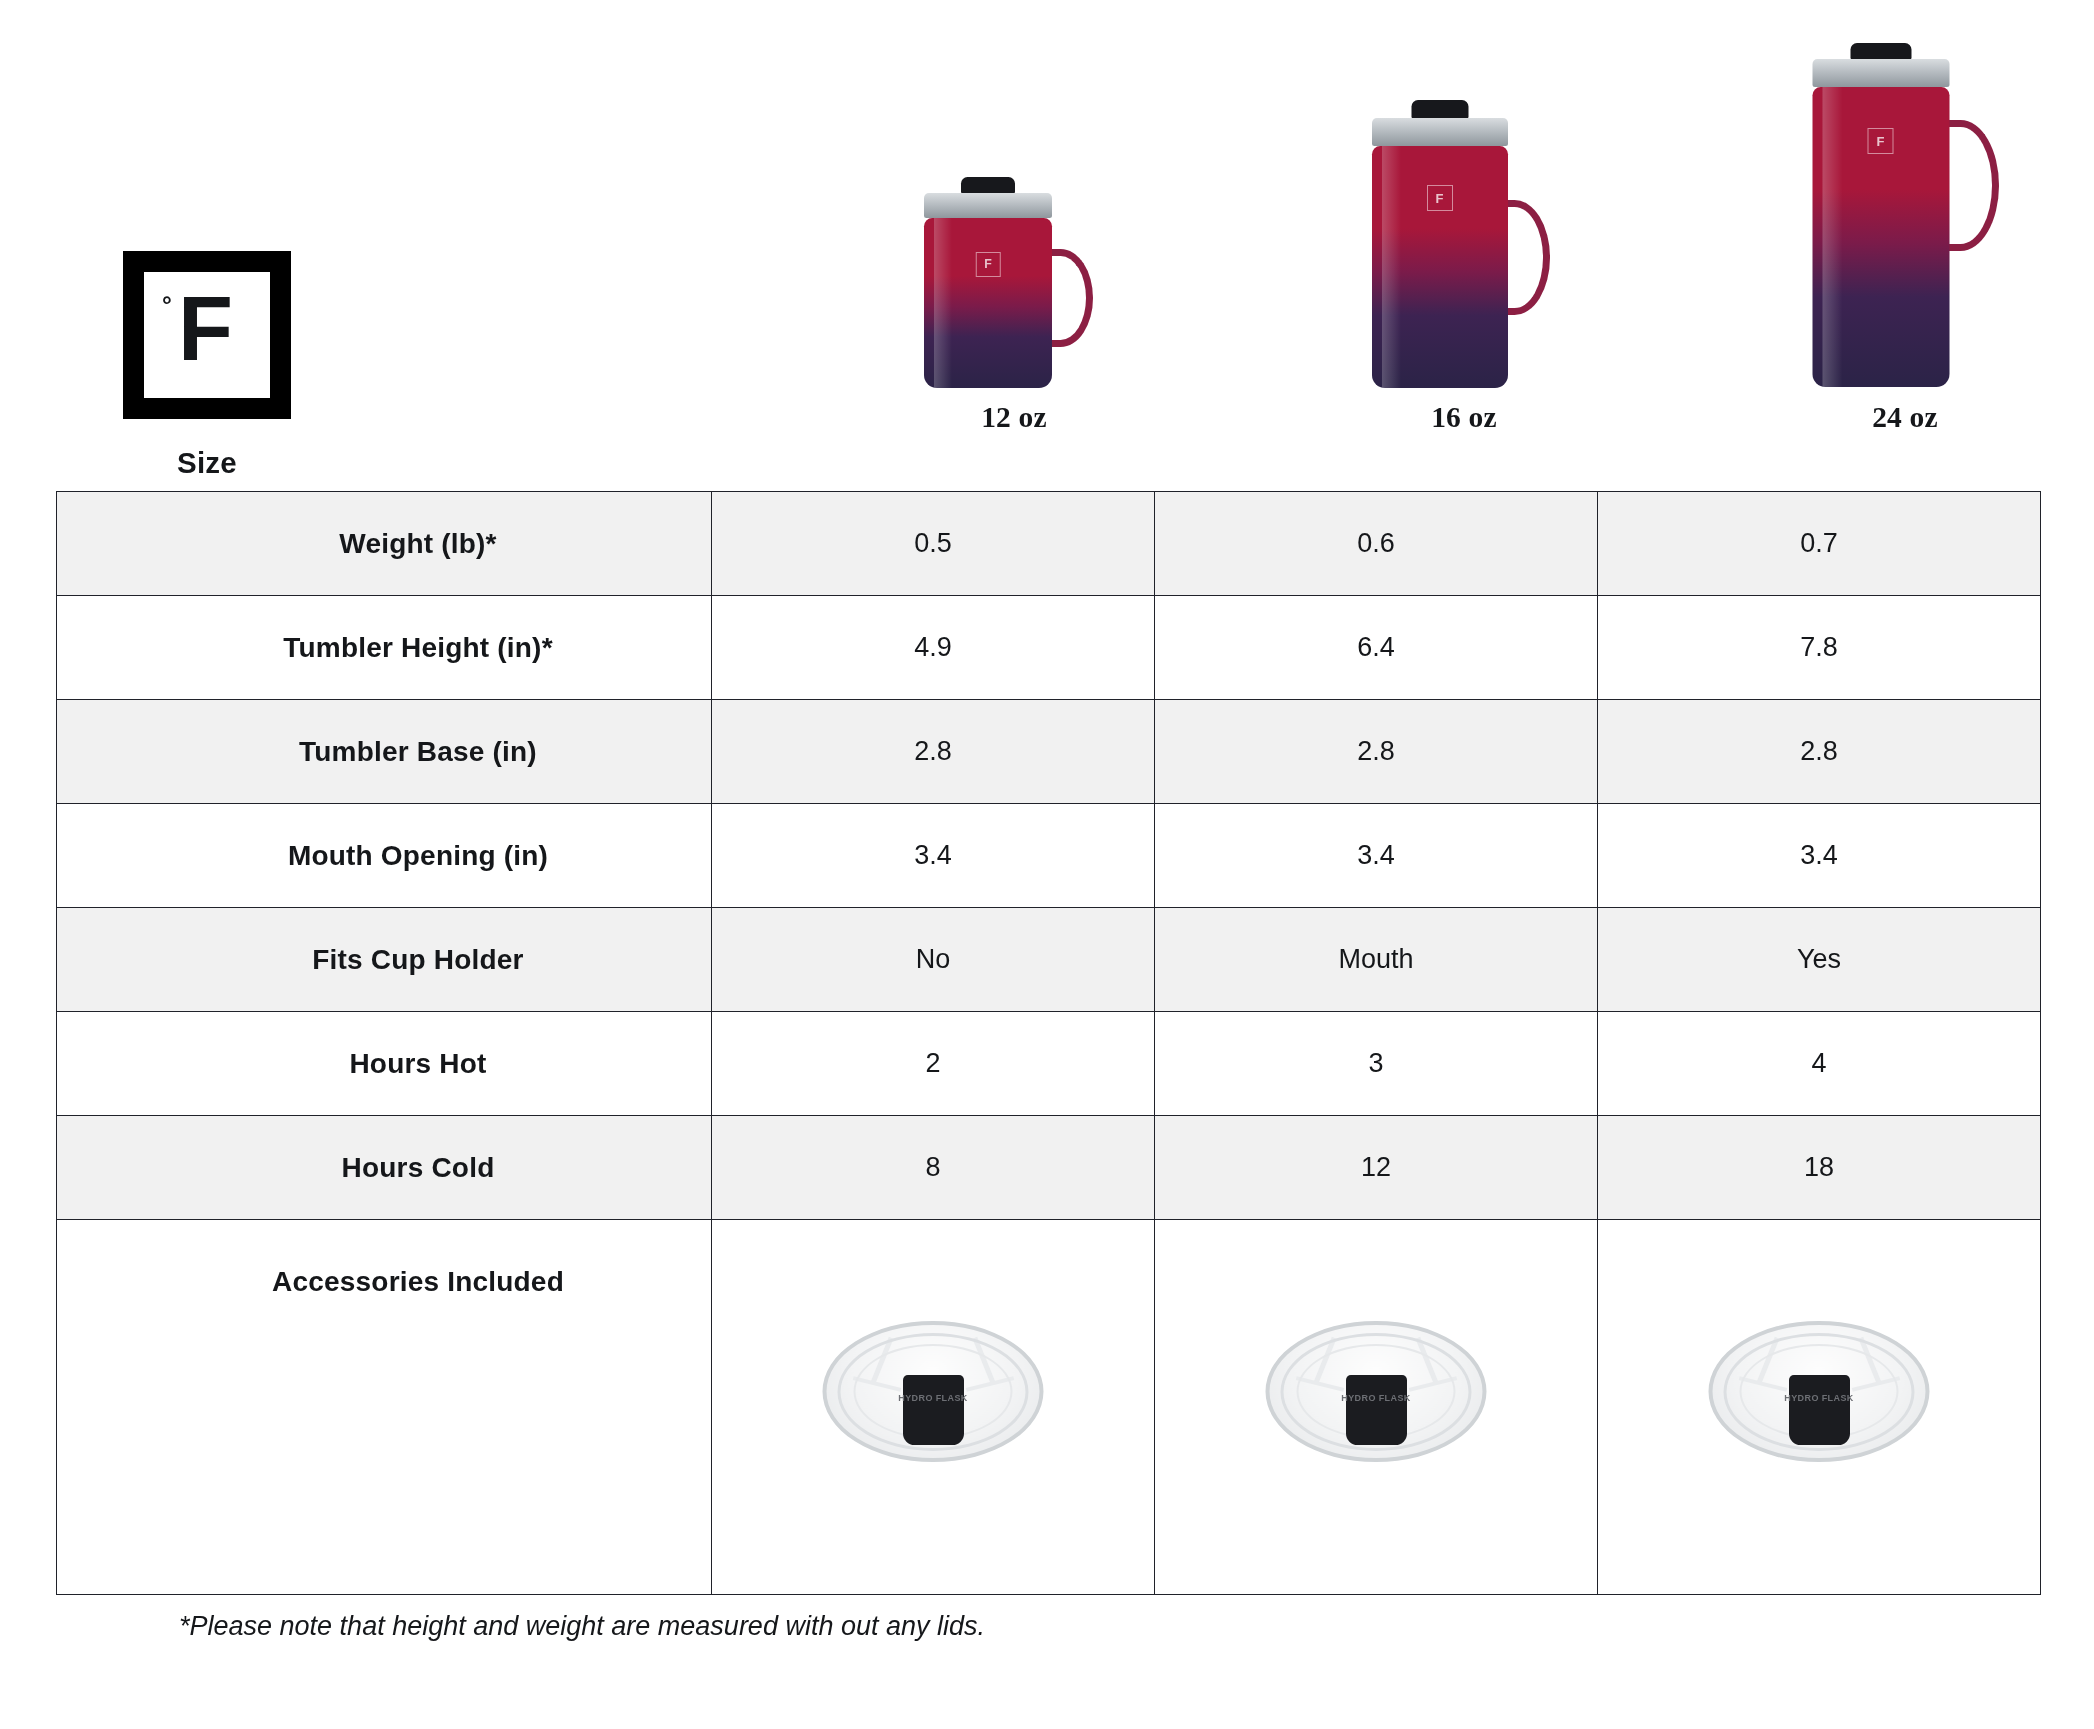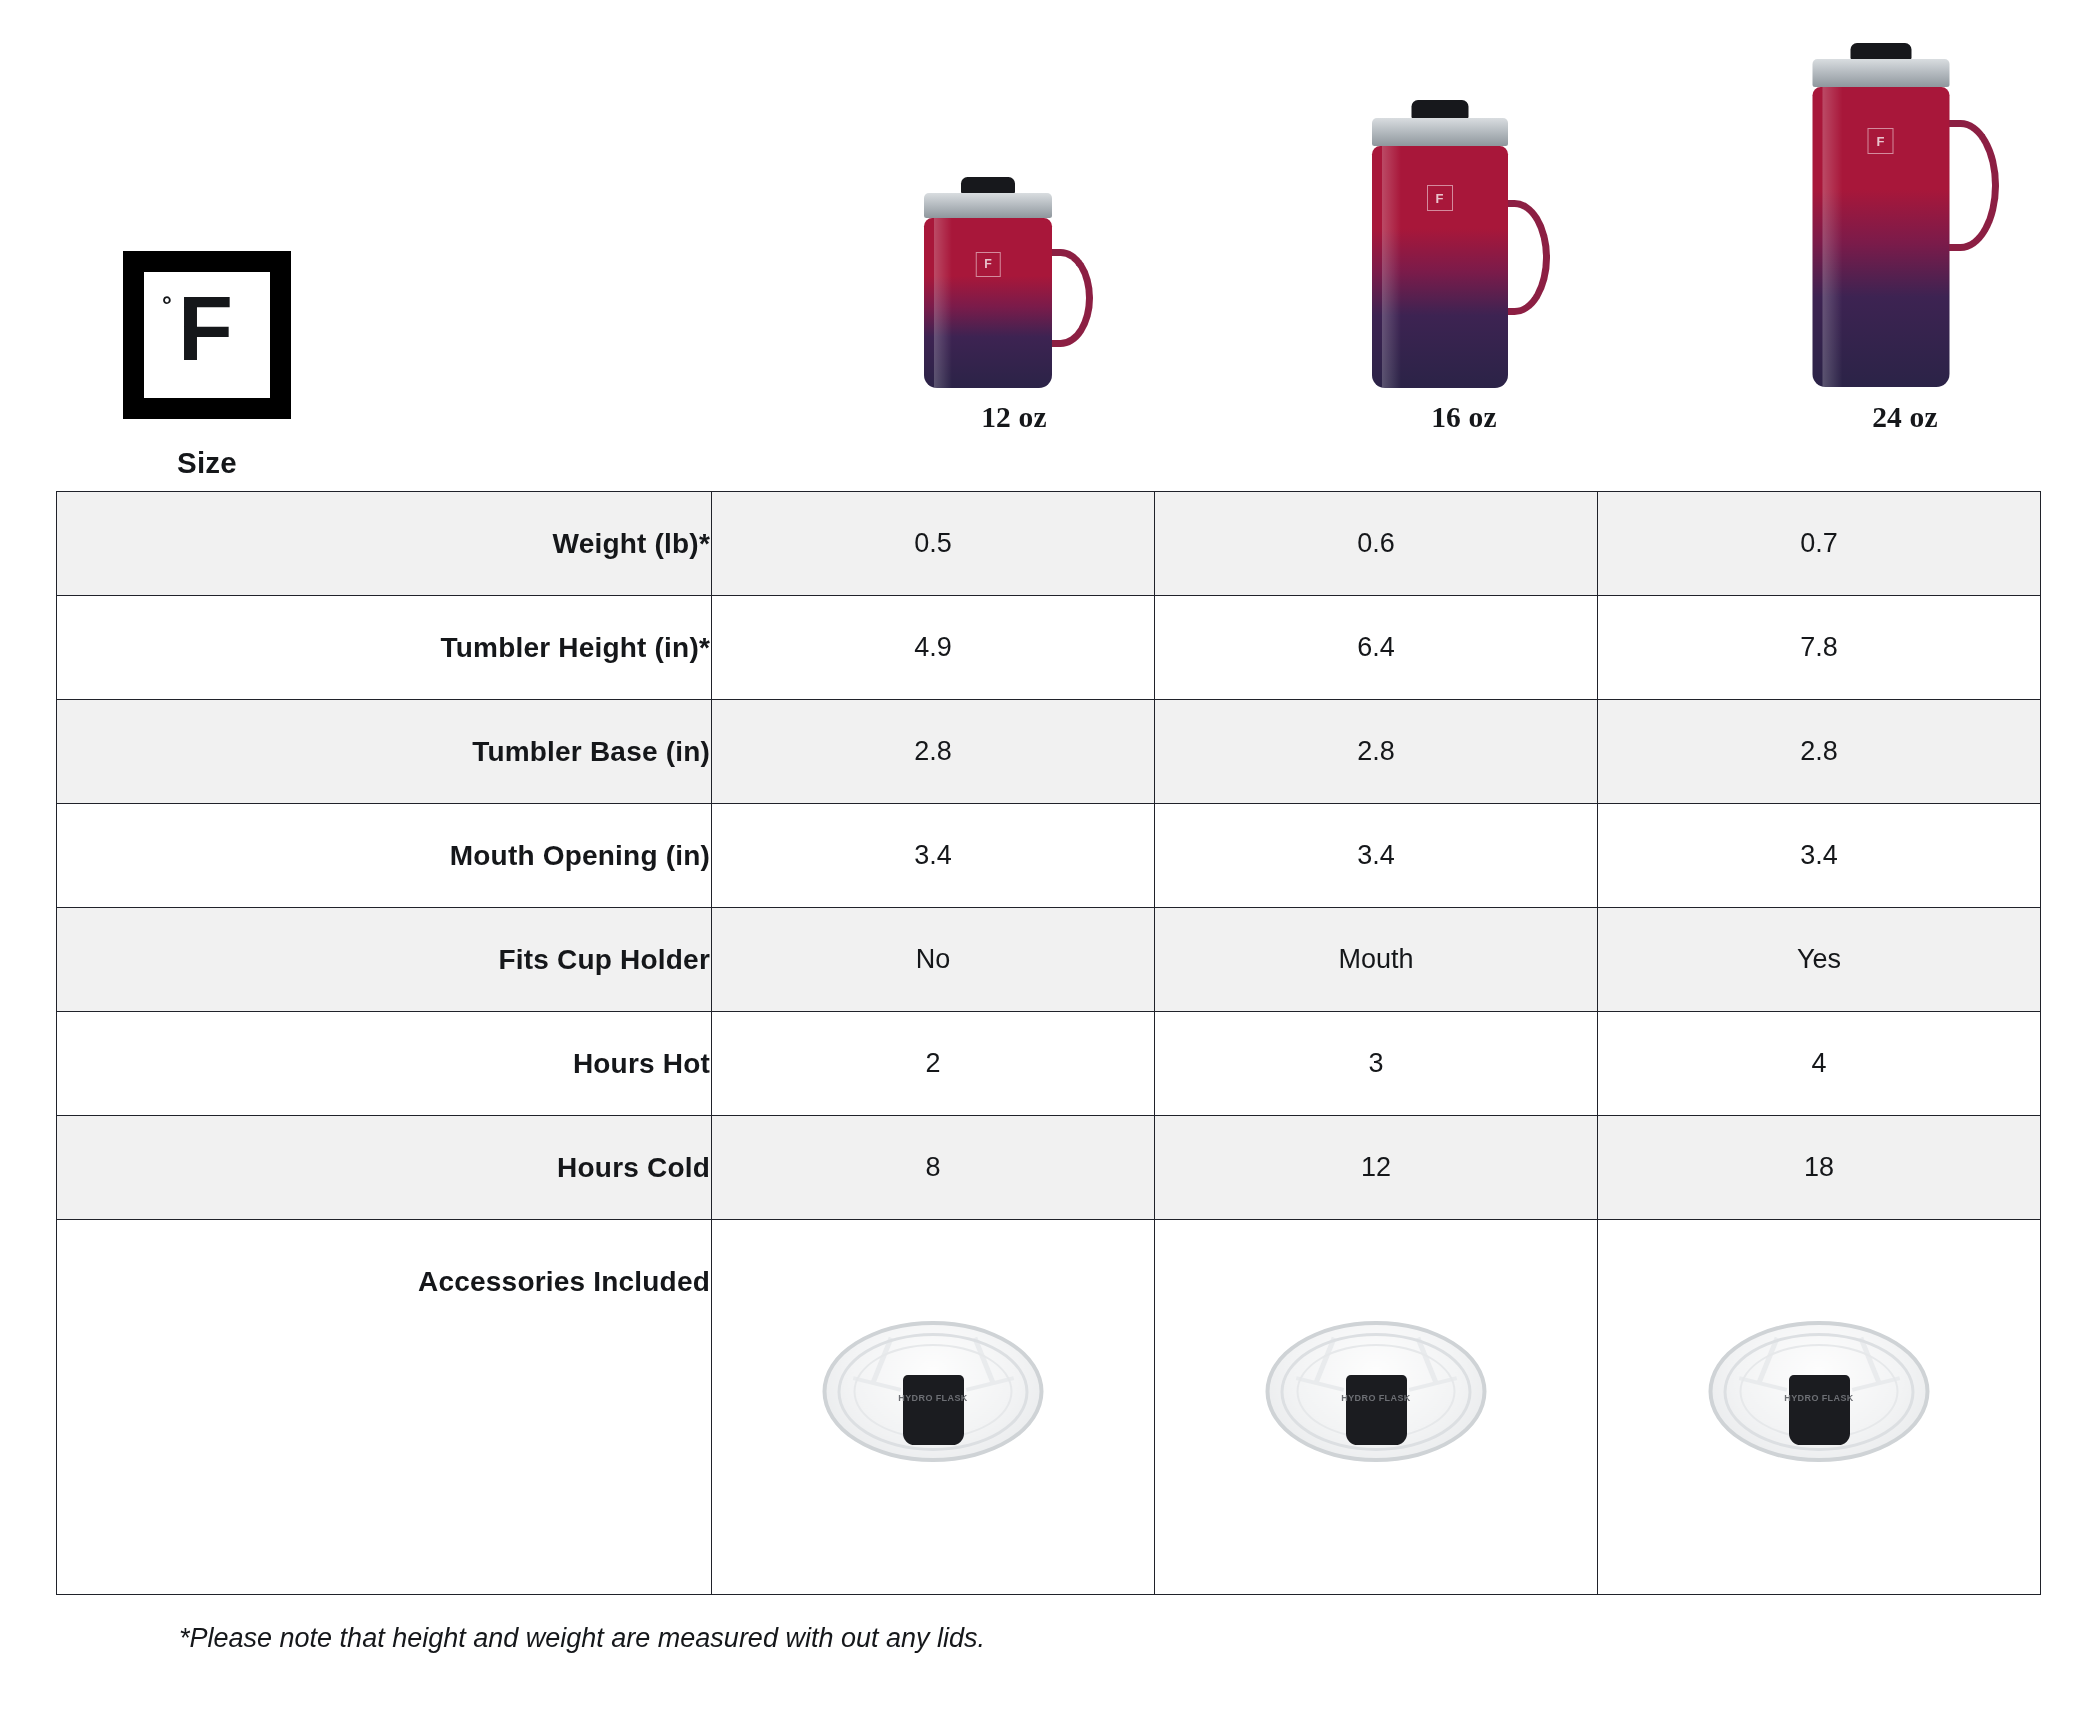--- a/index.html
+++ b/index.html
@@ -160,21 +160,21 @@
     table-layout: fixed;
   }
   td {
     border: 1.6px solid #20222a;
     height: 101px;
     font-size: 27px;
     text-align: center;
     color: #15171a;
   }
   td.rowhead {
-    text-align: right;
+    text-align: center;
     padding-left: 69px;
     font-weight: bold;
     font-size: 28px;
     letter-spacing: 0.2px;
   }
   tr.shade td { background: #f1f1f1; }
   tr.plain td { background: #ffffff; }
   col.c1 { width: 655px; }
   col.c2, col.c3, col.c4 { width: 443px; }
 
@@ -239,21 +239,21 @@
   .acc-lid .spoke {
     position: absolute;
     background: #e9ebed;
   }
   .acc-lid .sp1 { left: 57px; top: 14.7px; width: 4.9px; height: 49px; transform: rotate(22deg); }
   .acc-lid .sp2 { right: 57px; top: 14.7px; width: 4.9px; height: 49px; transform: rotate(-22deg); }
   .acc-lid .sp3 { left: 29.5px; top: 61px; width: 49px; height: 4.1px; transform: rotate(14deg); }
   .acc-lid .sp4 { right: 29.5px; top: 61px; width: 49px; height: 4.1px; transform: rotate(-14deg); }
 
   .footnote {
-    margin-top: 28px;
+    margin-top: 16px;
     padding-left: 123px;
     font-size: 27px;
     font-style: italic;
     color: #15171a;
   }
 </style>
 </head>
 <body>
 
 <div class="page">

